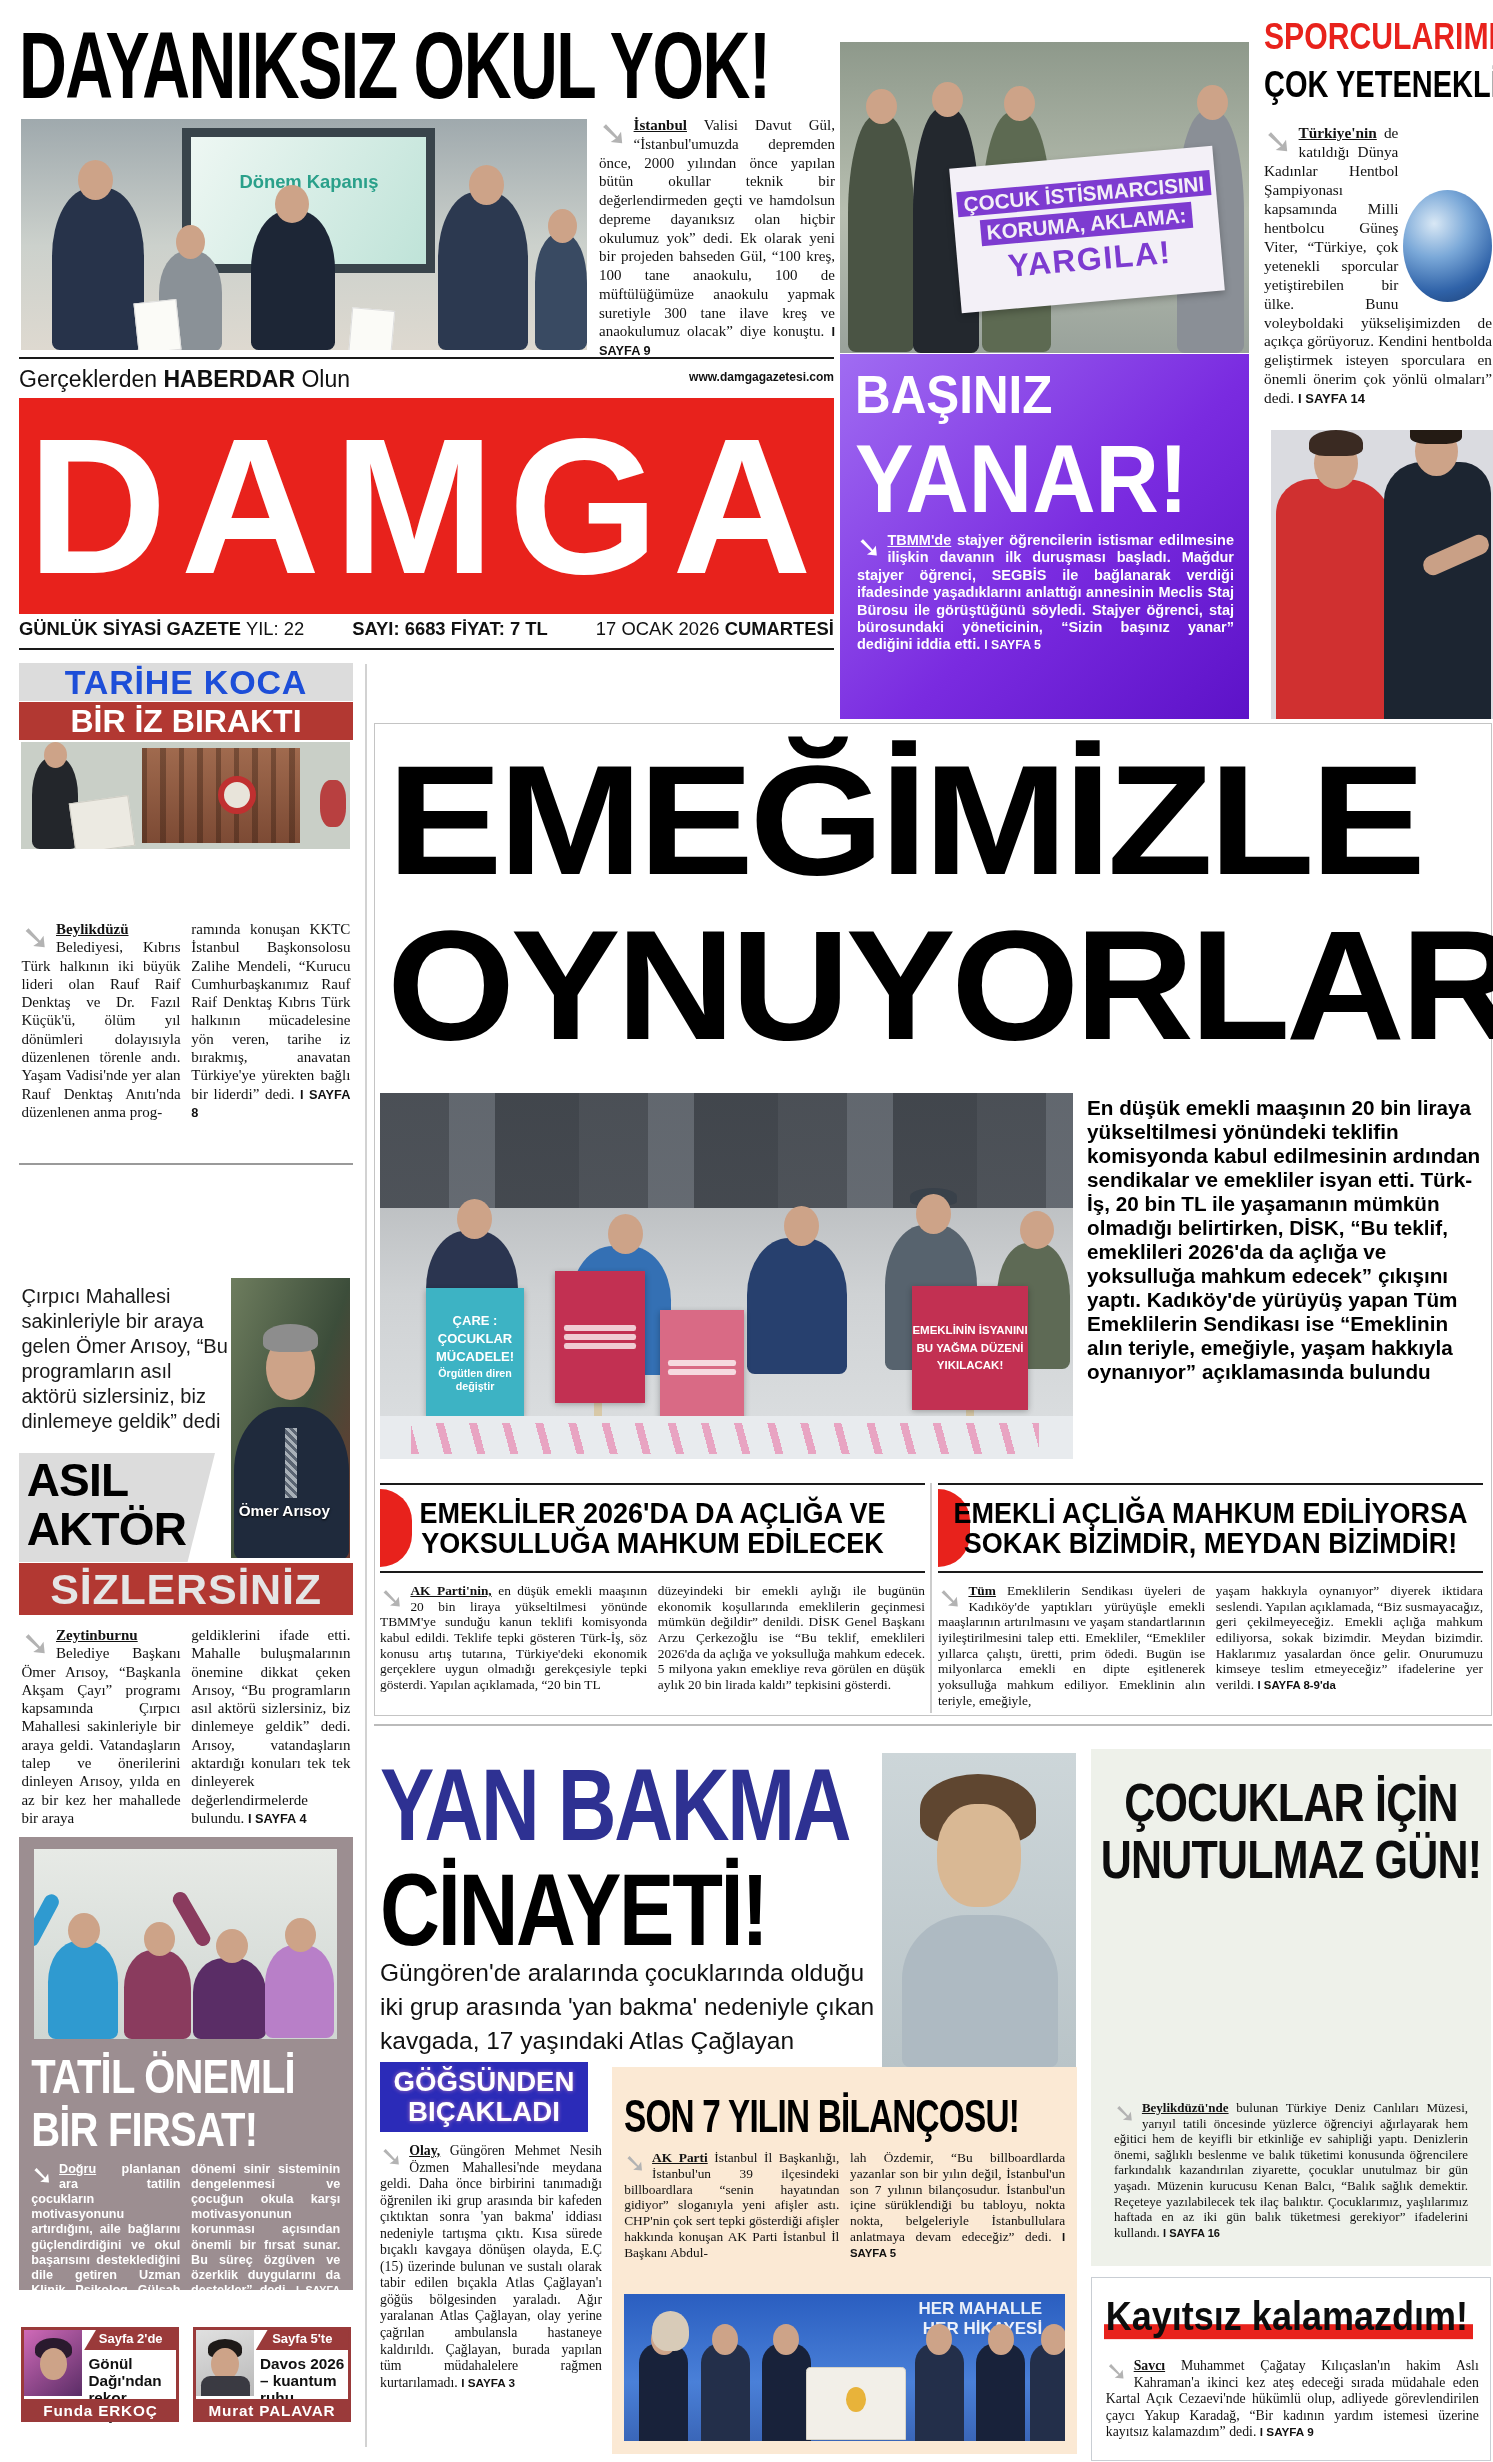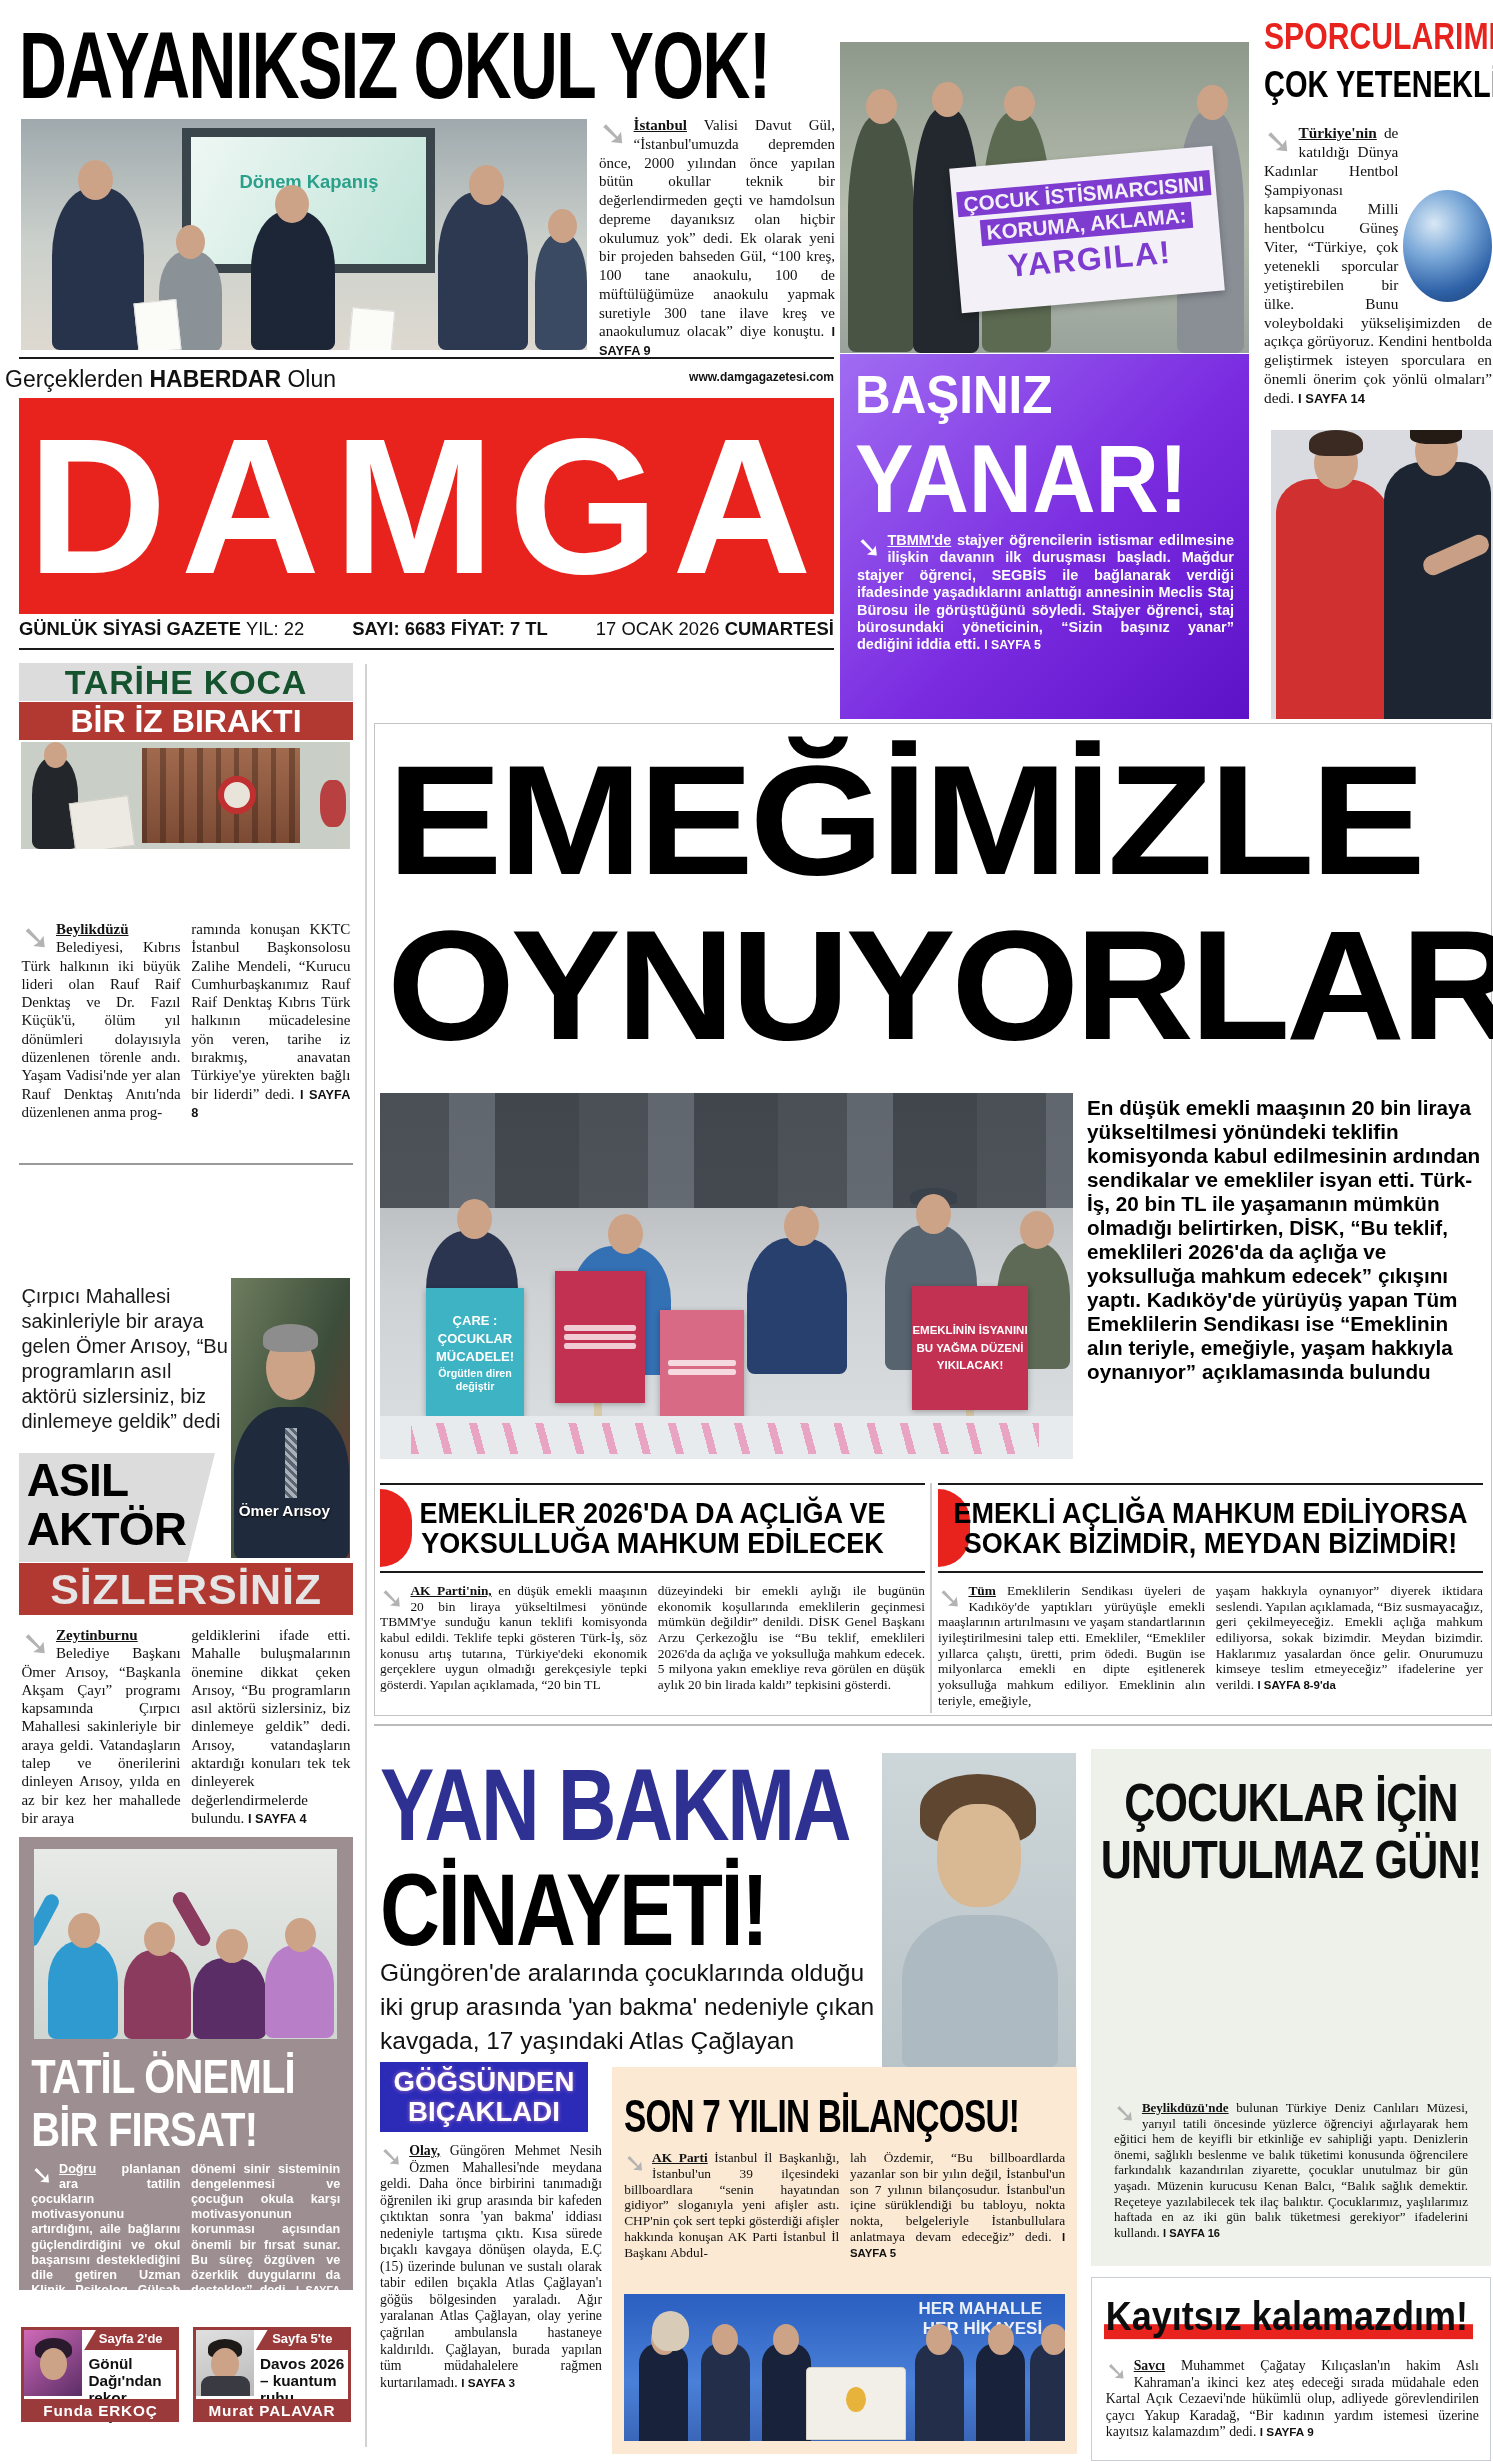--- a/index.html
+++ b/index.html
@@ -88,33 +88,33 @@
   .hbr1{left:38px;top:0;width:54px;height:26px;background:#3a2a22}
   .hb2{left:113px;top:32px;width:107px;height:257px;background:#1c2531;border-radius:38px 31px 0 0}
   .hbh2{left:144px;top:-3.1px;width:43px;height:49px}
   .hbr2{left:139px;top:-10.7px;width:52px;height:24.5px;background:#241b14}
   .hba{left:150px;top:115px;width:70px;height:20px;background:#c9a086;transform:rotate(-24deg);
        border-radius:10.7px;position:absolute}
 
   
   .mh-rule{position:absolute;background:#1a1a1a;height:2.3px}
   .mh-r1{left:19px;top:357px;width:815px}
-  .mh-slogan{left:5px;top:366px;font-size:23px}
+  .mh-slogan{left:19px;top:366px;font-size:23px}
   .mh-site{left:490px;top:370px;width:344px;text-align:right;font-size:12px;font-weight:bold}
   .mh-logo{left:19px;top:398px;width:815px;height:216px;background:#e8221c;display:flex;
         align-items:center;justify-content:center}
   .mh-logo-text{color:#fff;font-size:193px;font-weight:bold;letter-spacing:13.8px;
         transform:scaleY(1.0);line-height:1}
   .mh-info{left:19px;top:618px;width:815px;display:flex;justify-content:space-between;
         font-size:18.4px;align-items:baseline}
   .mh-r2{left:19px;top:648px;width:815px}
 
   
   .lc-vline{left:365px;top:664px;width:1.5px;height:1783px;background:#d2d2d2}
-  .t1-h1{left:19px;top:663px;width:334px;height:38px;background:#dcdcdc;color:#14532d;
+  .t1-h1{left:19px;top:663px;width:334px;height:38px;background:#dcdcdc;color:#1d4ed8;
         font-size:34px;font-weight:bold;text-align:center;line-height:38px;
         letter-spacing:0.8px}
   .t1-h2{left:19px;top:702px;width:334px;height:38px;background:#b23832;color:#fff;
         font-size:32px;font-weight:bold;text-align:center;line-height:38px}
   .t1-photo{left:21.4px;top:742px;width:329px;height:107px;background:#c9cfc7}
   .mmS{left:10.7px;top:15.3px;width:46px;height:92px;background:#23262b}
   .mmSh{left:23px;top:0;width:23px;height:26px}
   .mmP{position:absolute;left:51px;top:57px;width:60px;height:51px;background:#eceae2;
        transform:rotate(-8deg);border:1.5px solid #cfcdc4}
   .mmM{position:absolute;left:121px;top:6.1px;width:158px;height:95px;

